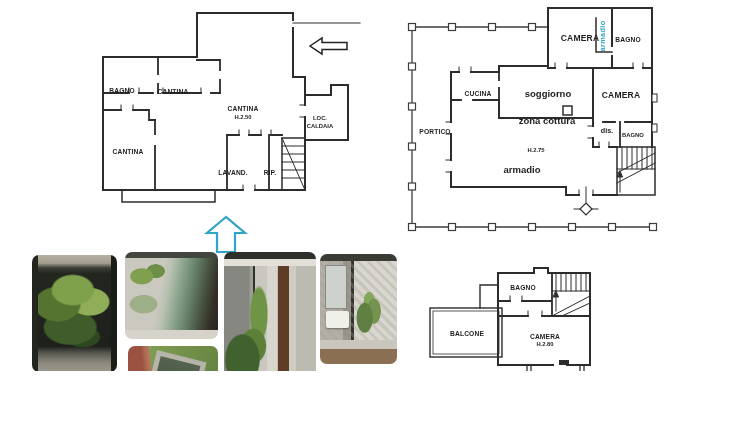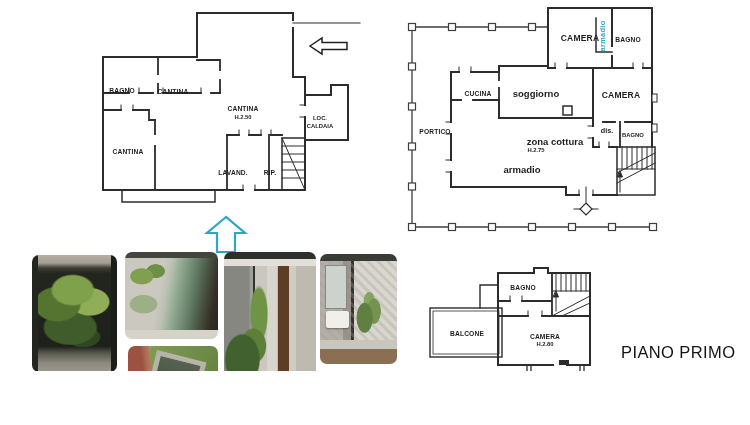--- a/index.html
+++ b/index.html
@@ -122,23 +122,23 @@
       <path stroke-width="1" d="M152,57 V62 M164,57 V62 M230,57 V62 M240,57 V62 M56,61 V66 M68,61 V66
                                 M43,116 H48 M43,128 H48 M43,154 H48 M43,166 H48
                                 M176,184 V189 M190,184 V189 M185,120 H190 M185,132 H190
                                 M196,136 V141 M206,136 V141"></path>
     </g>
   </svg>
   <div class="lbl t4" style="left:580px;top:38px;">CAMERA</div>
   <div class="lbl vert" style="left: 603px; top: 36px; color: rgb(47, 166, 198);">armadio</div>
   <div class="lbl t1" style="left:628px;top:40px;">BAGNO</div>
   <div class="lbl t1" style="left:478px;top:94px;">CUCINA</div>
-  <div class="lbl t3" style="left:536px;top:93px;">soggiorno</div>
+  <div class="lbl t3" style="left:548px;top:93px;">soggiorno</div>
   <div class="lbl t4" style="left:621px;top:95px;">CAMERA</div>
-  <div class="lbl t3" style="left:547px;top:141px;margin-left:8px;">zona cottura</div>
+  <div class="lbl t3" style="left:547px;top:120px;">zona cottura</div>
   <div class="lbl t5" style="left:607px;top:131px;">dis.</div>
   <div class="lbl t2" style="left:633px;top:135px;">BAGNO</div>
   <div class="lbl t1" style="left:435px;top:132px;">PORTICO</div>
   <div class="lbl t2" style="left:536px;top:150px;">H.2.75</div>
   <div class="lbl t3" style="left:522px;top:169px;">armadio</div>
 
   <svg style="left:425px;top:263px;" width="170" height="162" viewBox="0 0 170 162">
     <g stroke="#2c2c2c" fill="none" stroke-linecap="square">
 
       <rect x="5" y="45" width="72" height="49" stroke-width="1.4"></rect>
@@ -158,21 +158,20 @@
 
       <path stroke-width="1.3" d="M102,102 V162 M106,102 V162 M155,102 V162 M159,102 V162"></path>
     </g>
   </svg>
   <div class="lbl t1" style="left:523px;top:288px;">BAGNO</div>
   <div class="lbl t1" style="left:467px;top:334px;">BALCONE</div>
   <div class="lbl t1" style="left:545px;top:337px;">CAMERA</div>
   <div class="lbl t2" style="left:545px;top:344px;">H.2.80</div>
   <div class="lbl t1" style="left:553px;top:400px;">BALCONE</div>
 
-  <div class="title">PIANO PRIMO</div>
 
   <svg style="left:666px;top:382px;" width="70" height="43" viewBox="0 0 70 43">
     <circle cx="32" cy="28" r="16" fill="none" stroke="#1e1e1e" stroke-width="1.6"></circle>
     <path d="M10,7 L51,44" stroke="#1e1e1e" stroke-width="1.6" fill="none"></path>
   </svg>
 
   <div class="photo" style="left:32px;top:255px;width:85px;height:117px;background:
         linear-gradient(90deg,#23251f 0 7%,rgba(0,0,0,0) 7% 93%,#1b1d18 93%),
         radial-gradient(36px 26px at 48% 30%,#7fa14c 0 55%,rgba(0,0,0,0) 62%),
         radial-gradient(40px 30px at 30% 42%,#55742f 0 55%,rgba(0,0,0,0) 60%),

